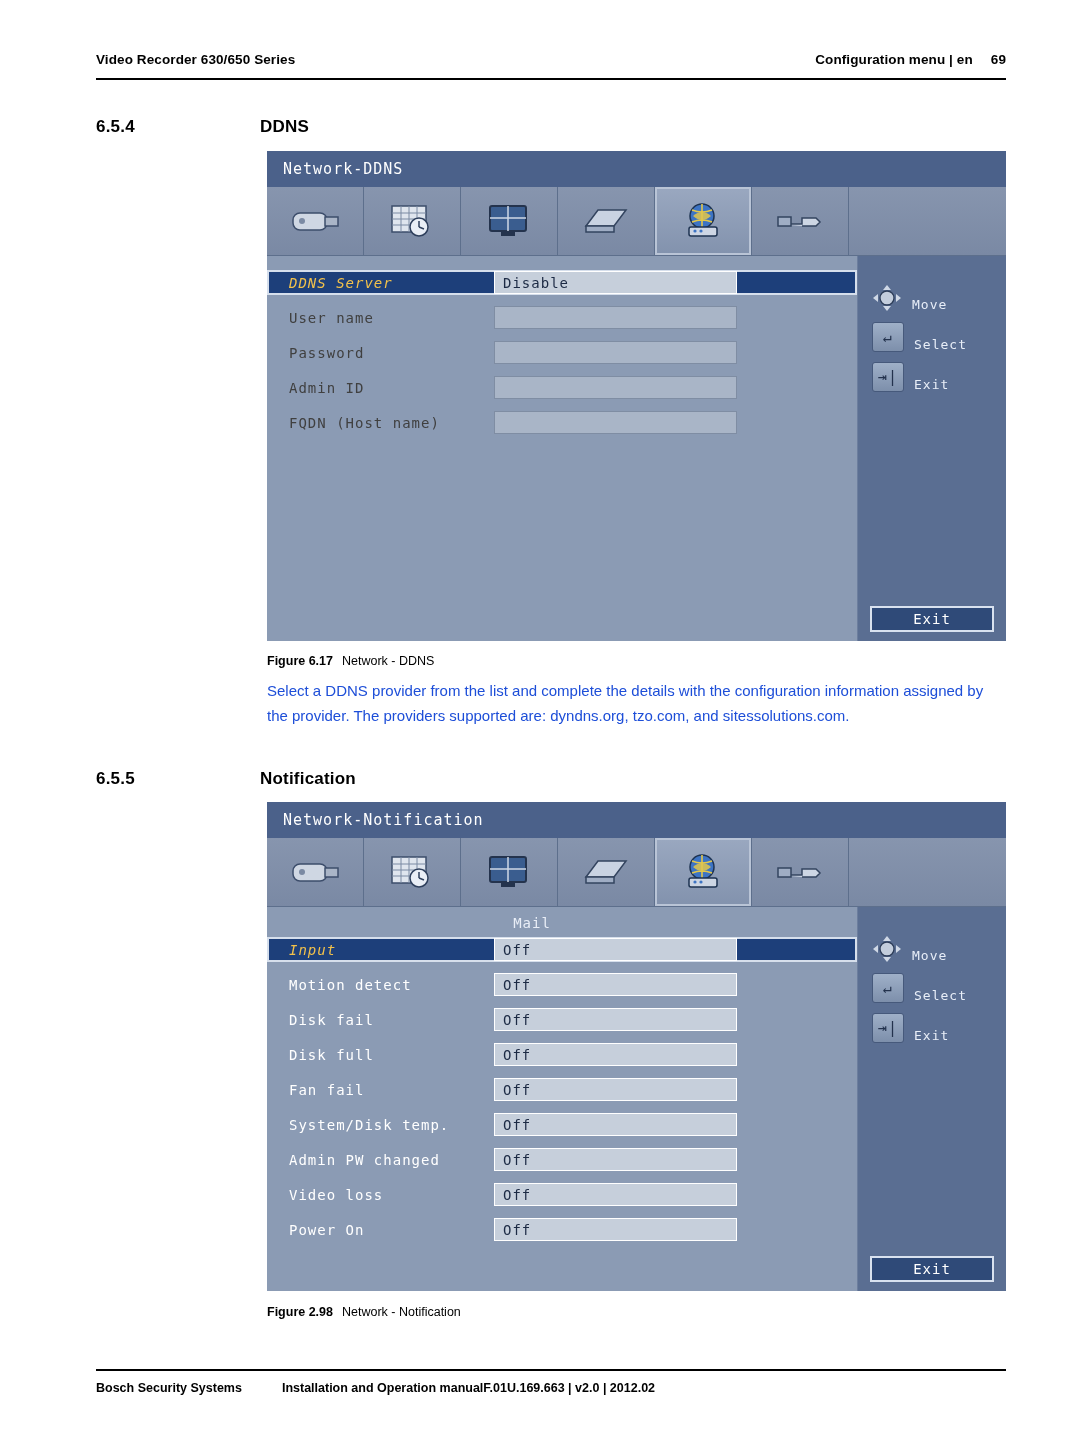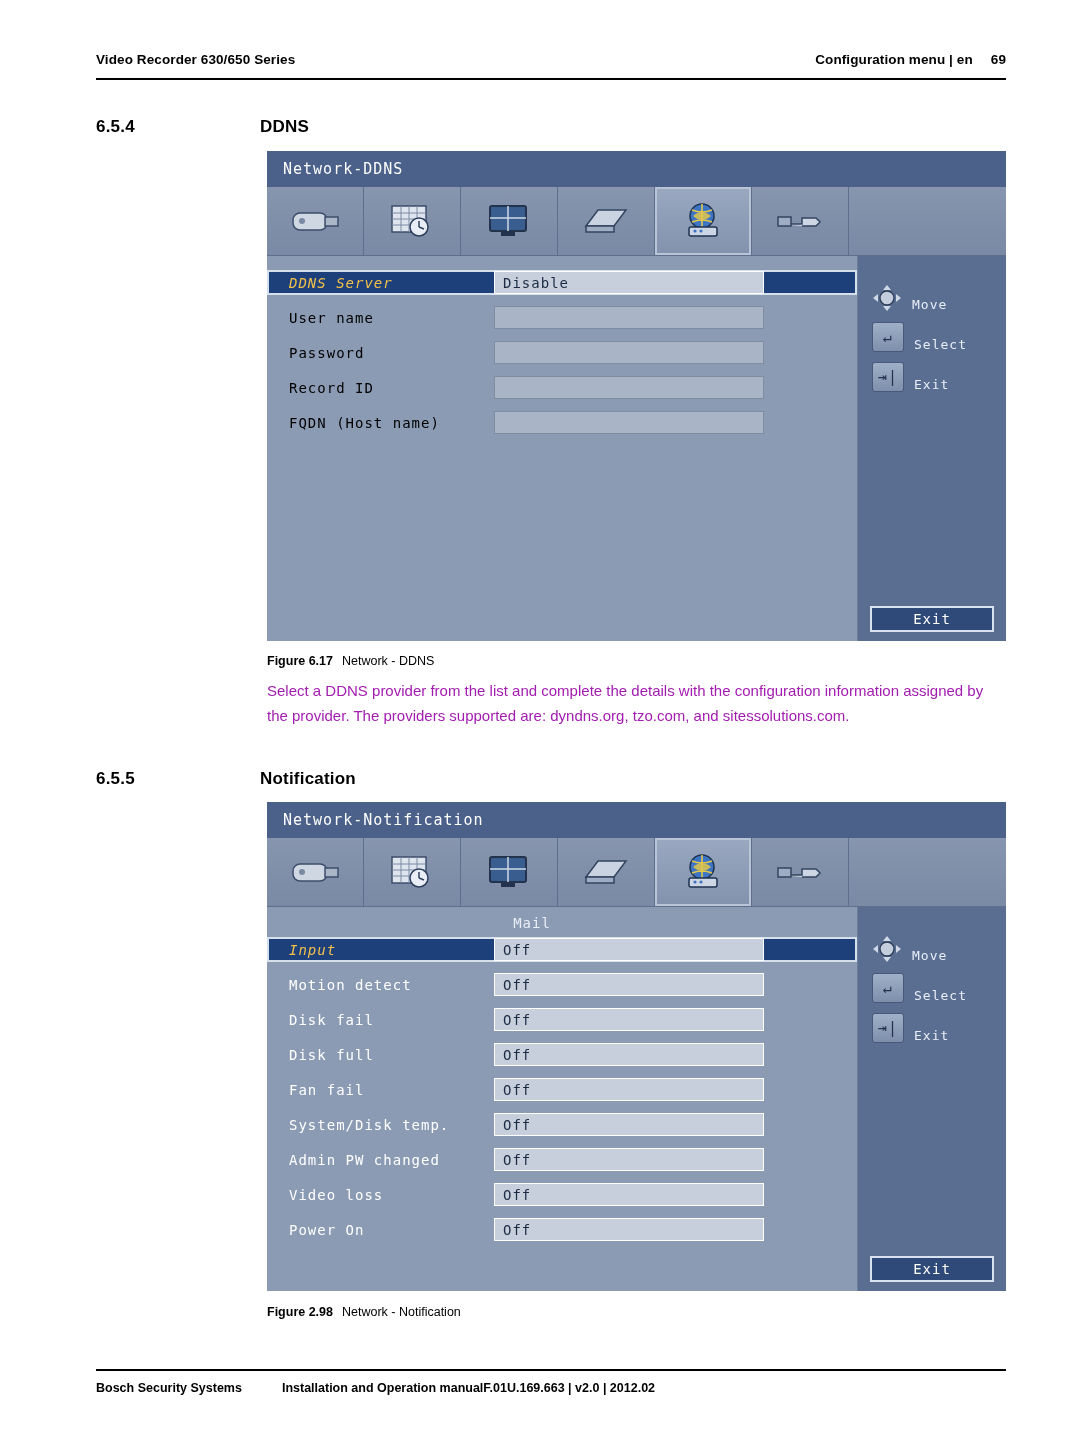--- a/index.html
+++ b/index.html
@@ -79,21 +79,21 @@
   }
   .sec-head .num { position: absolute; left: 0; top: 0; }
   .sec-head .ttl { position: absolute; left: 164px; top: 0; white-space: nowrap; }
 
   
   .body-par {
     position: absolute;
     left: 267px;
     font-size: 15px;
     line-height: 25px;
-    color: #a21caf;
+    color: #1d4ed8;
     width: 740px;
   }
 
   
   .fig-cap {
     position: absolute;
     left: 267px;
     font-size: 12.5px;
   }
   .fig-cap span.capnum { font-weight: bold; }
@@ -205,26 +205,26 @@
   .field-row.highlight {
     background: #1d3f7a;
     box-shadow: inset 0 0 0 2px #d6dfec;
   }
   .field-label {
     width: 227px;
     padding-left: 22px;
     box-sizing: border-box;
     font-size: 14px;
     letter-spacing: 1px;
-    color: #000000;
+    color: #404040;
   }
   .field-row.highlight .field-label { color: #f2c14b; font-style: italic; }
   .field-row.active .field-label { color: #ffffff; }
   .field-value {
-    width: 270px;
+    width: 243px;
     height: 23px;
     background: #a9b5c7;
     border: 1px solid #7f8da3;
     color: #5d6f8c;
     font-size: 14px;
     letter-spacing: 1px;
     display: flex;
     align-items: center;
     padding-left: 8px;
     box-sizing: border-box;
@@ -335,21 +335,21 @@
           </div>
           <div class="field-row">
             <div class="field-label">User name</div>
             <div class="field-value"></div>
           </div>
           <div class="field-row">
             <div class="field-label">Password</div>
             <div class="field-value"></div>
           </div>
           <div class="field-row">
-            <div class="field-label">Record ID</div>
+            <div class="field-label">Admin ID</div>
             <div class="field-value"></div>
           </div>
           <div class="field-row">
             <div class="field-label">FQDN (Host name)</div>
             <div class="field-value"></div>
           </div>
         </div>
       </div>
       <div class="osd-right">
         <div style="padding-top:18px;">

